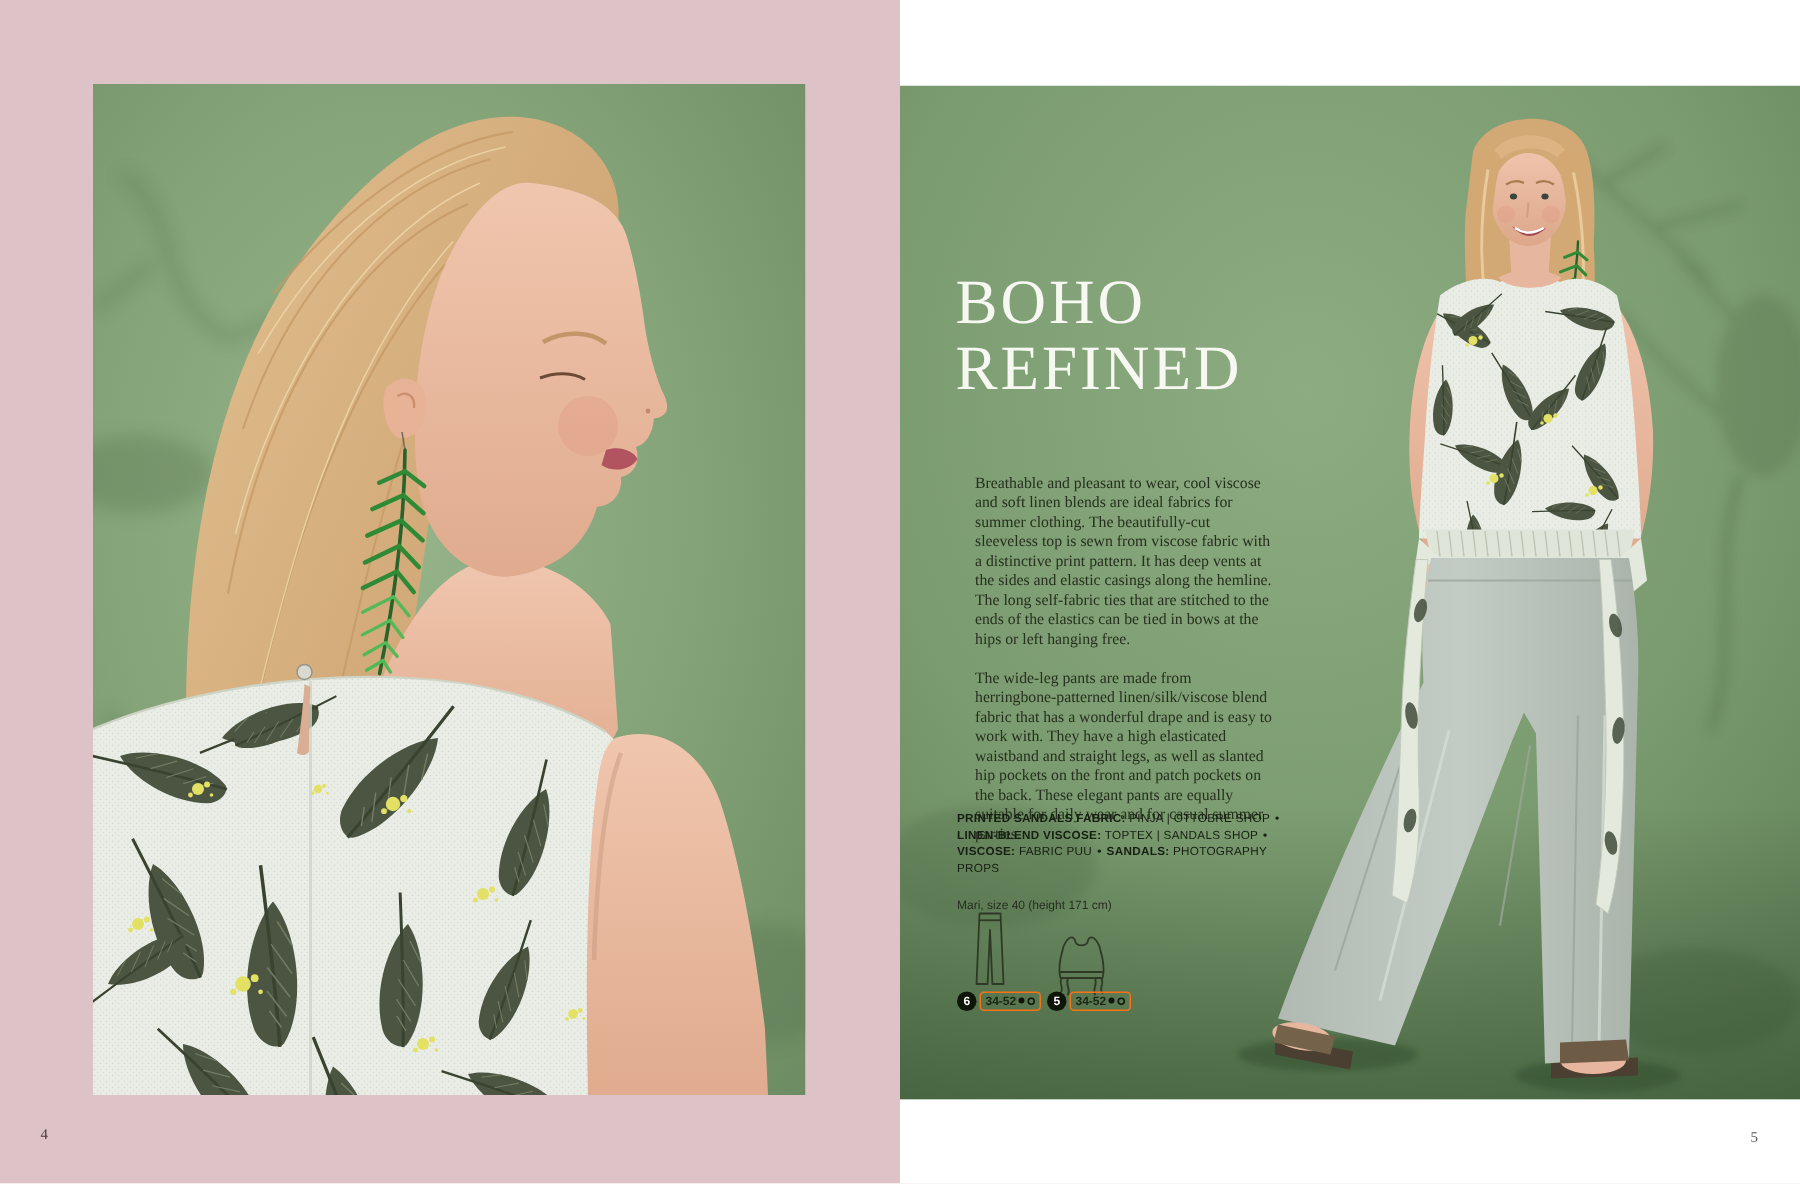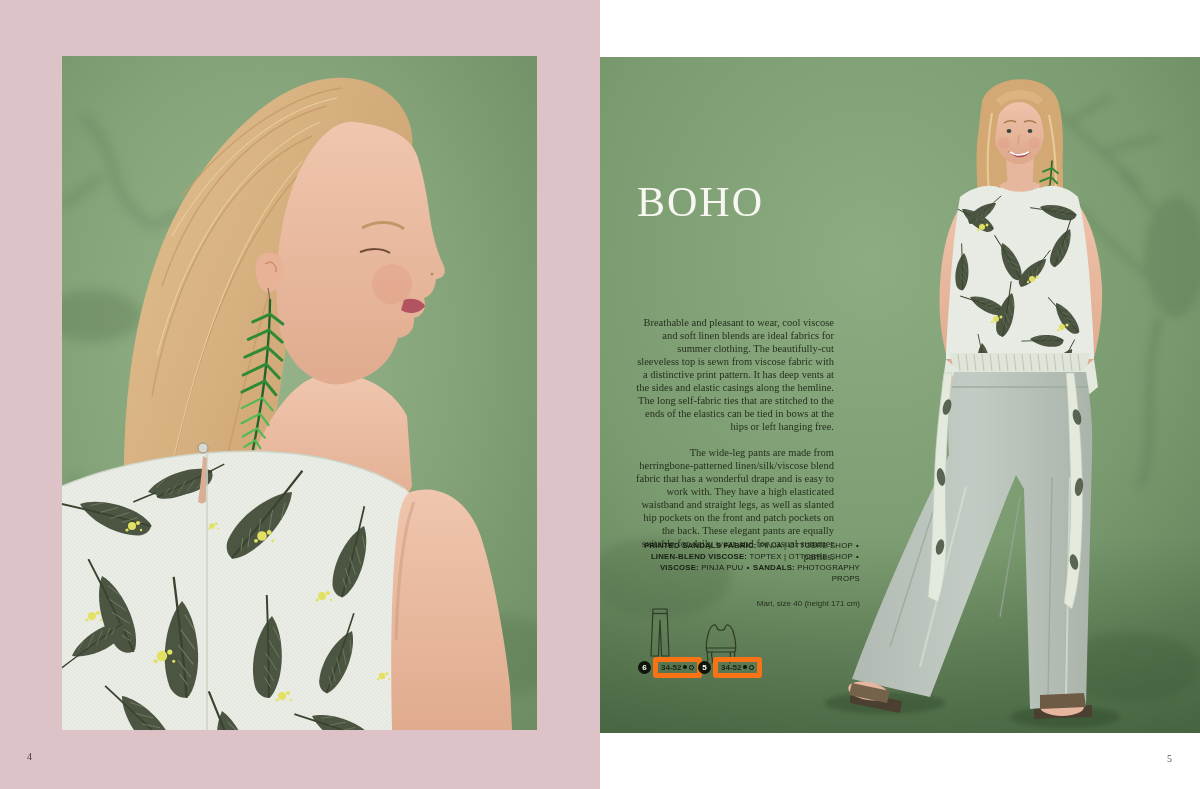--- a/index.html
+++ b/index.html
@@ -6,43 +6,43 @@
   .spread{position:relative;width:1200px;height:789px;overflow:hidden;background:#ffffff;
           font-family:"Liberation Serif", serif;}
   
   .page-left{position:absolute;left:0;top:0;width:600px;height:789px;background:#ddc2c7;}
   .photo-left{position:absolute;left:62px;top:56px;width:475px;height:674px;margin:0;}
   .photo-left svg{display:block;width:475px;height:674px;}
   .pagenum{position:absolute;font-size:10px;color:#4a393f;}
   .pagenum.left{left:27px;top:751px;}
   .pagenum.right{right:28px;top:753px;color:#565250;}
   
-  .page-right{position:absolute;left:600px;top:0;width:600px;height:644px;background:#ffffff;text-align:right;}
+  .page-right{position:absolute;left:600px;top:0;width:600px;height:644px;background:#ffffff;}
   .photo-right{position:absolute;left:0;top:57px;width:600px;height:676px;margin:0;}
   .photo-right svg{display:block;width:600px;height:676px;}
   .article-title{position:absolute;left:37px;top:180px;margin:0;color:#f7f8f2;
      font-family:"Liberation Serif", serif;font-weight:400;font-size:42px;line-height:44px;
      letter-spacing:2px;}
   .article-title span{display:block;}
-  .body-copy{position:absolute;left:35px;top:316px;width:199px;color:#26301e;
+  .body-copy{position:absolute;left:50px;top:316px;width:199px;color:#26301e;
      font-size:10.5px;line-height:13px;}
   .body-copy p{margin:0 0 13px 0;}
   .credits{position:absolute;left:38px;top:540px;width:222px;color:#161f12;
      font-family:"Liberation Sans", sans-serif;font-size:7.8px;line-height:11px;letter-spacing:0.2px;}
   .credits b{font-weight:bold;}
   .credits .sep{font-weight:bold;padding:0 1px;}
   .model-info{margin-top:14px;font-weight:normal;letter-spacing:0;color:#26301f;font-size:8px;}
   .garment-icon{position:absolute;}
   .garment-icon svg{display:block;}
   .size-badge{position:absolute;display:flex;align-items:center;height:14px;}
   .size-badge .num{width:13px;height:13px;border-radius:50%;background:#10150a;color:#ffffff;
      display:flex;align-items:center;justify-content:center;
      font:bold 8px "Liberation Sans", sans-serif;}
   .size-badge .box{margin-left:2px;display:flex;align-items:center;gap:2px;height:11px;
-     border:5px solid #f97316;border-radius:3px;padding:0 3px;
+     border:1px solid #f97316;border-radius:3px;padding:0 3px;
      font:bold 8px "Liberation Sans", sans-serif;color:#1c2613;}
   .dot{width:4px;height:4px;border-radius:50%;display:inline-block;}
   .dot.filled{background:#10150a;}
   .dot.open{border:1px solid #10150a;width:3px;height:3px;background:transparent;}
 </style>
 </head>
 <body>
 
 <div class="spread">
 
@@ -389,41 +389,42 @@
             <path d="M434,652 L492,648 L492,660 L434,662 Z" fill="#4a3f30"></path>
             <ellipse cx="462" cy="650" rx="22" ry="9" fill="#e6b79e"></ellipse>
             <path d="M440,638 L484,636 L486,650 L440,652 Z" fill="#6e5b45"></path>
           </g>
         </g>
       </svg>
     </figure>
 
     <h1 class="article-title">
       <span>BOHO</span>
+      <span>REFINED</span>
     </h1>
 
     <div class="body-copy">
       <p>Breathable and pleasant to wear, cool viscose and soft linen blends are ideal fabrics for summer clothing. The beautifully-cut sleeveless top is sewn from viscose fabric with a distinctive print pattern. It has deep vents at the sides and elastic casings along the hemline. The long self-fabric ties that are stitched to the ends of the elastics can be tied in bows at the hips or left hanging free.</p>
       <p>The wide-leg pants are made from herringbone-patterned linen/silk/viscose blend fabric that has a wonderful drape and is easy to work with. They have a high elasticated waistband and straight legs, as well as slanted hip pockets on the front and patch pockets on the back. These elegant pants are equally suitable for daily wear and for casual summer parties.</p>
     </div>
 
     <div class="credits">
       <div>
         <b>PRINTED SANDALS FABRIC:</b>
         <span>PINJA | OTTOBRE SHOP</span>
         <span class="sep">•</span>
       </div>
       <div>
         <b>LINEN-BLEND VISCOSE:</b>
-        <span>TOPTEX | OTTOBRE SHOP</span>
+        <span>TOPTEX | SANDALS SHOP</span>
         <span class="sep">•</span>
       </div>
       <div>
         <b>VISCOSE:</b>
-        <span>PINJA PUU</span>
+        <span>FABRIC PUU</span>
         <span class="sep">•</span>
         <b>SANDALS:</b>
         <span>PHOTOGRAPHY PROPS</span>
       </div>
       <div class="model-info">Mari, size 40 (height 171 cm)</div>
     </div>
 
     <div class="garment-icon" style="left:48px;top:608px;">
       <svg width="24" height="50" viewBox="0 0 24 50">
         <g fill="none" stroke="#2f3a26" stroke-width="1.2" stroke-linejoin="round">

